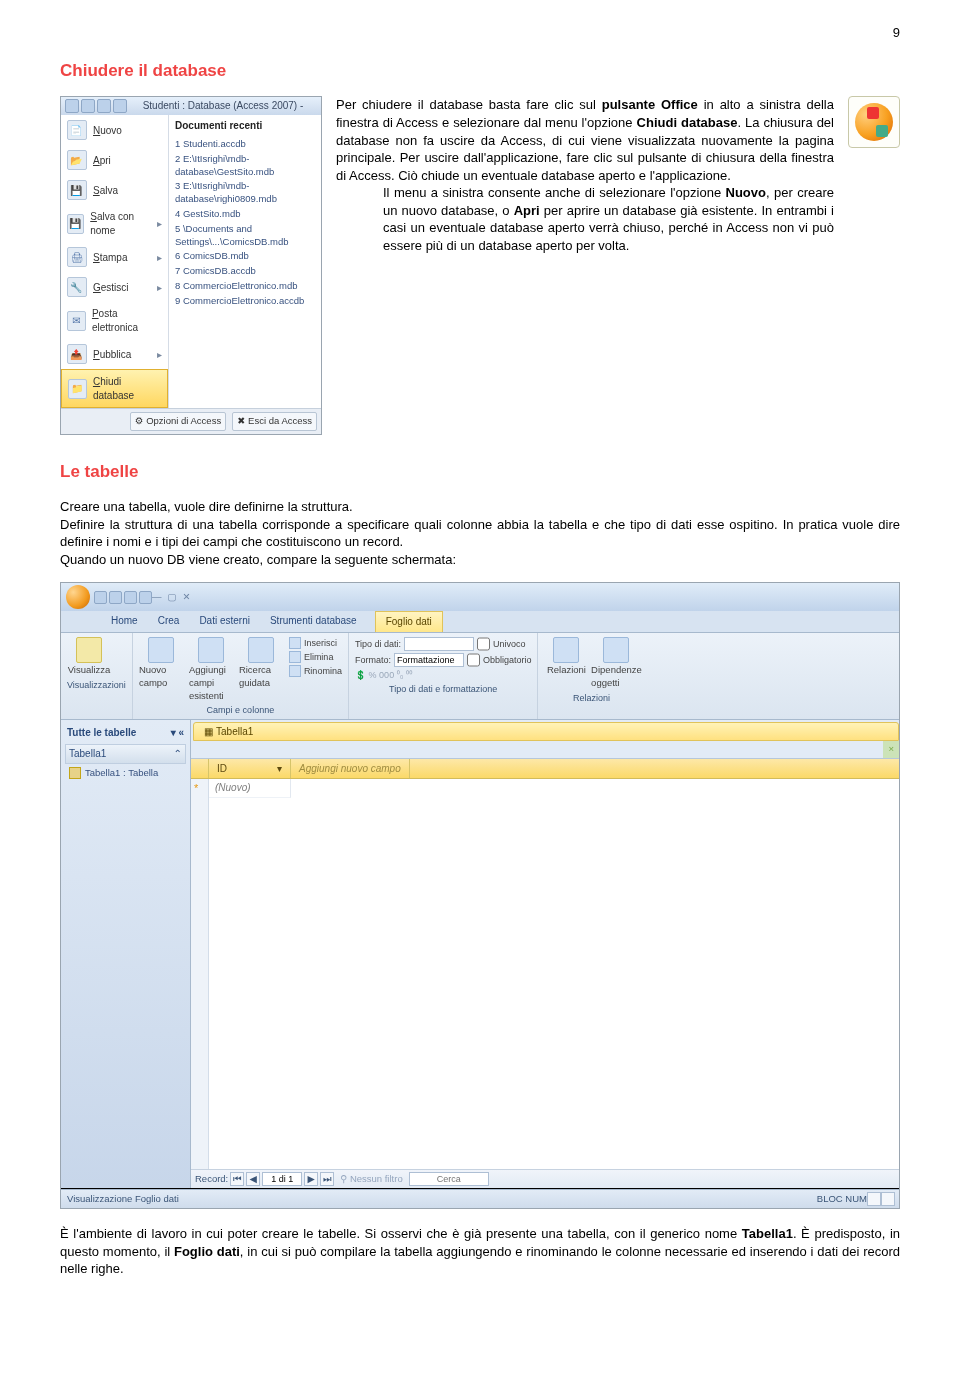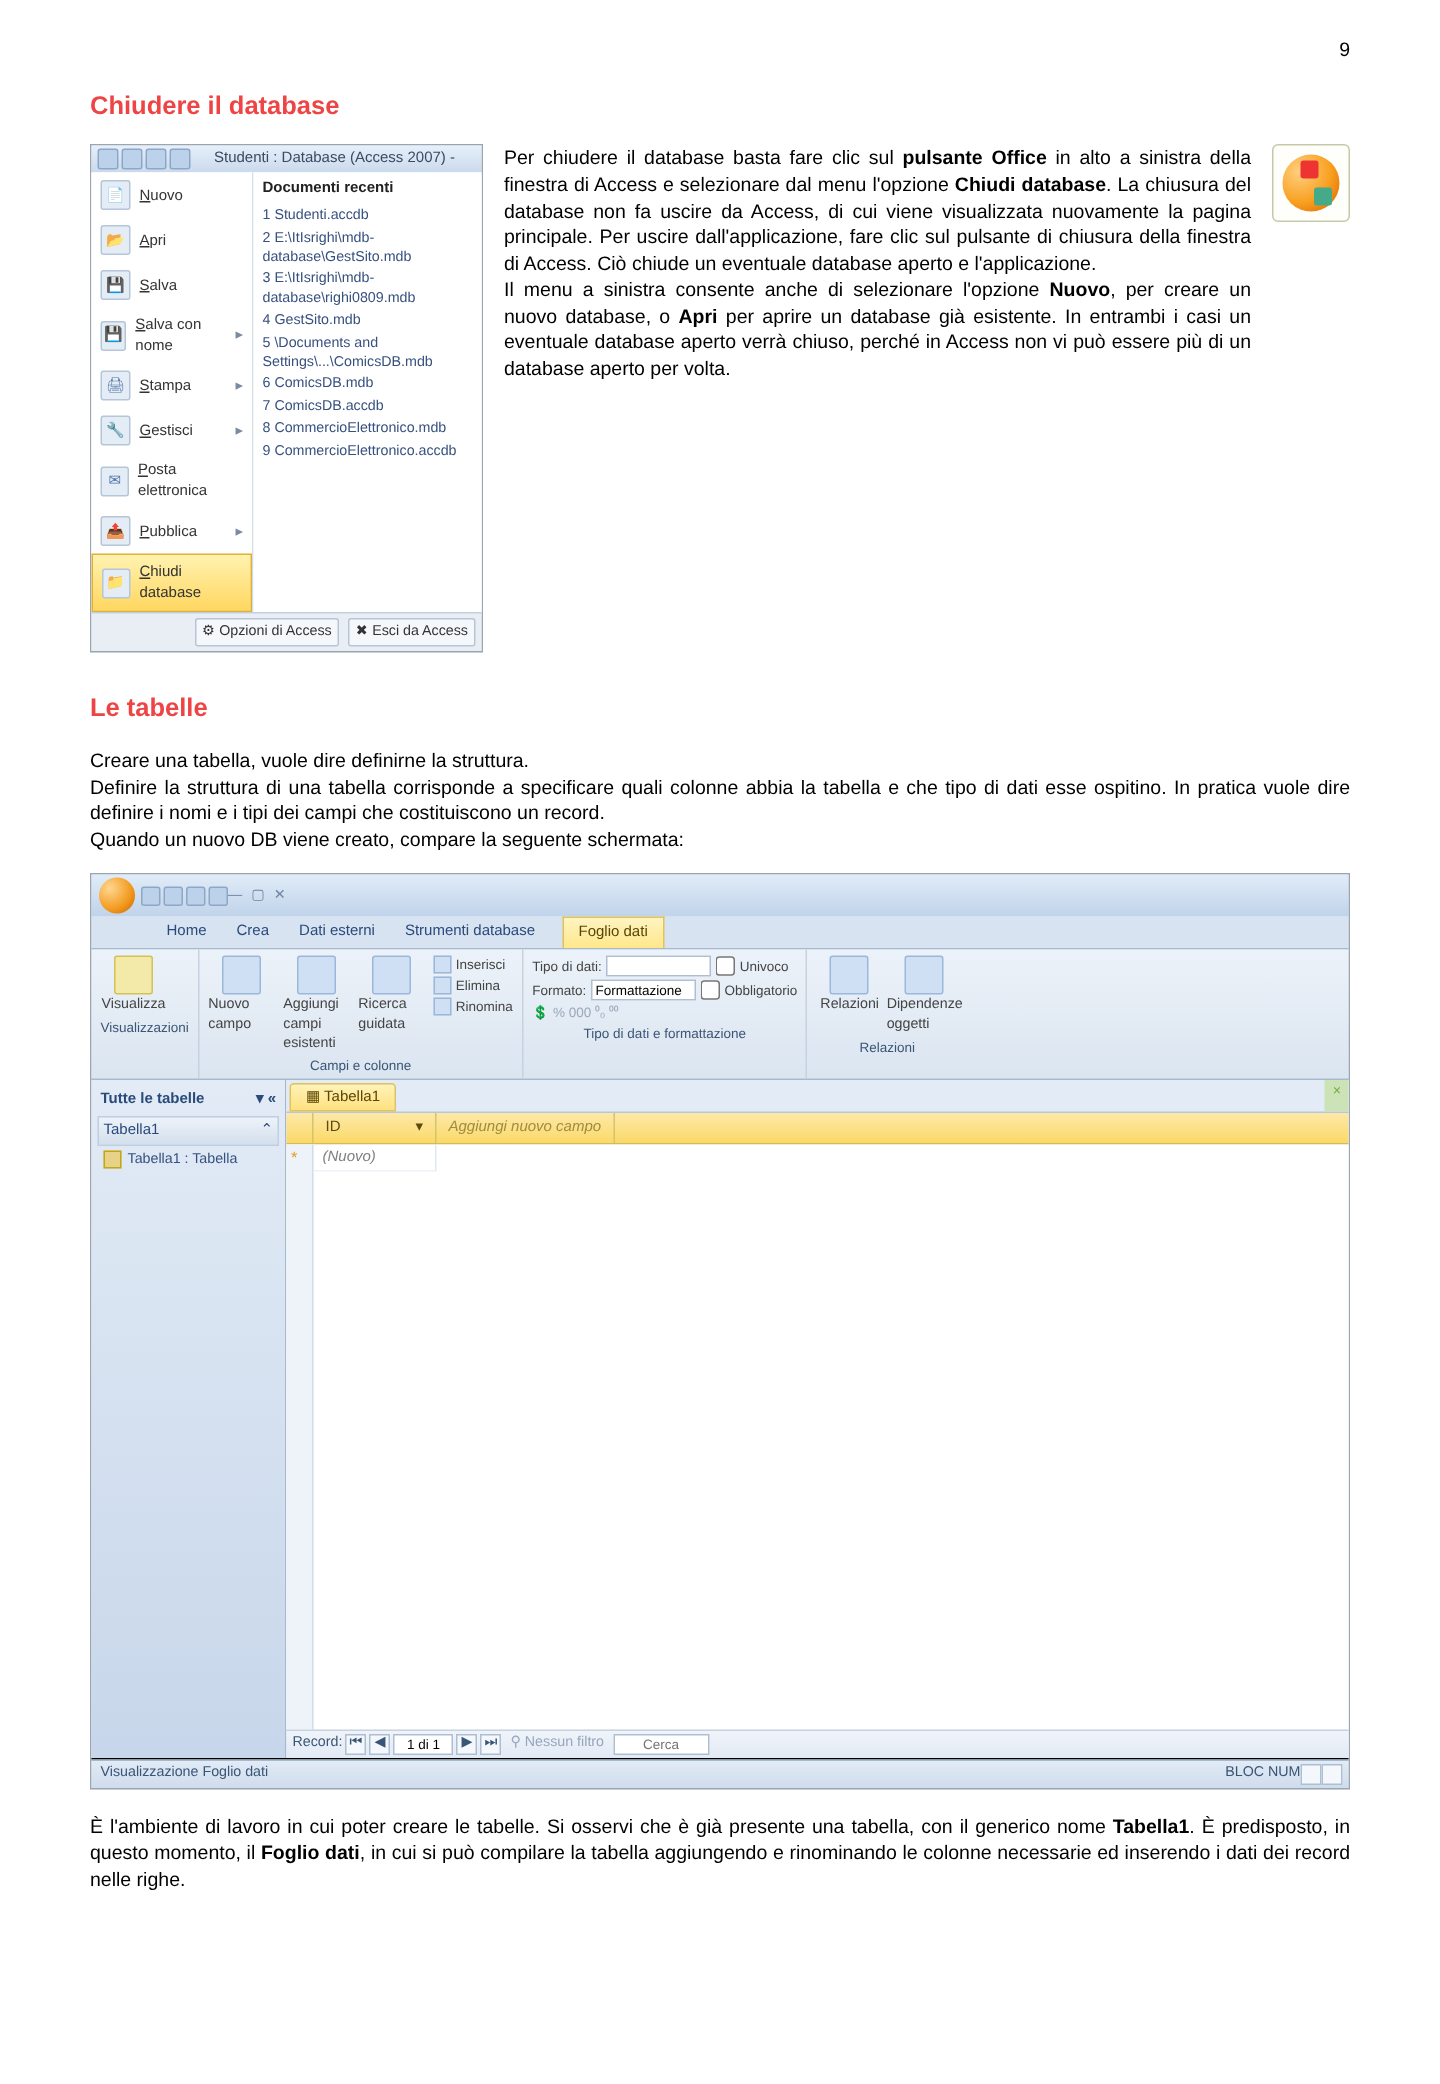--- a/index.html
+++ b/index.html
@@ -88,21 +88,21 @@
   .rgrp .sm .sicn{width:12px;height:12px;background:#cfe0f4;border:1px solid #9bb8da;}
   .rgrp .lbl { text-align:center; font-size:9px; color:#3b5577; margin-top:2px; }
   .rgrp input,.rgrp select{font-size:9px;height:14px;border:1px solid #aebfd4;background:#fff;padding:0 2px;}
   .as-nav { display:flex; background:#d7e3f1; border-bottom:1px solid #000000; }
   .as-nav-left { width:130px; background:linear-gradient(#e2ebf6,#c7d6ea); border-right:1px solid #a7b9cd; padding:4px; }
   .as-nav-left .hdr { display:flex;justify-content:space-between;align-items:center;font-size:10px;color:#2a4a7b;font-weight:bold;padding:2px; }
   .as-nav-left .grp { font-size:10px; color:#2a4a7b; margin-top:3px; padding:2px 3px; display:flex;justify-content:space-between; background:linear-gradient(#edf3fa,#d3dfec); border:1px solid #bfcee0;}
   .as-nav-left .itm { display:flex;align-items:center;gap:4px;font-size:9.5px;padding:3px 4px;color:#37517f; }
   .as-nav-left .itm .ticn{width:12px;height:12px;background:#e7d288;border:1px solid #c3a518;}
   .as-main { flex:1; display:flex; flex-direction:column; background:#f5f8fb; }
-  .as-tabrow { display:flex; background:#e2ebf6; border-bottom:1px solid #b6c7da; }
+  .as-tabrow { display:flex; background:#e2ebf6; border-bottom:1px solid #b6c7da;flex-direction:column; }
   .as-tabrow .dtab { background:linear-gradient(#fff3b8,#ffe180); border:1px solid #e0c35a; padding:2px 10px; font-size:10px; color:#5a4600; margin:2px 0 0 2px; border-radius:3px 3px 0 0; }
   .as-tabrow .x { margin-left:auto; padding:2px 5px; color:#7a4; cursor:pointer; background:#cce3b8; }
   .as-cols { display:flex; background:linear-gradient(#fde8a8,#fbd968); font-size:10px; border-bottom:1px solid #d1bb5c; }
   .as-cols .c { padding:3px 8px; border-right:1px solid #d6c46a; color:#5d4a10; }
   .as-cols .c.muted { color:#9f8c40; font-style:italic; }
   .as-datasheet { height:390px; background:#fff; display:flex; }
   .as-datasheet .rowhead { width:18px; background:#eef3f9; border-right:1px solid #d3dde9; }
   .as-datasheet .rowhead .star { padding:2px 3px; color:#e79b18; font-size:11px; }
   .as-datasheet .cells { flex:1; }
   .as-datasheet .idcell { width:82px; padding:2px 6px; border-right:1px solid #e2e8f0; color:#808080; font-style:italic; font-size:10px; border-bottom:1px solid #eef2f7;}
@@ -200,21 +200,21 @@
           <span>Esci da Access</span>
         </div>
       </div>
     </div>
   </div>
 
   <div class="text-col">
     <p>
       <span>Per chiudere il database basta fare clic sul </span><b>pulsante Office</b><span> in alto a sinistra della finestra di Access e selezionare dal menu l'opzione </span><b>Chiudi database</b><span>. La chiusura del database non fa uscire da Access, di cui viene visualizzata nuovamente la pagina principale. Per uscire dall'applicazione, fare clic sul pulsante di chiusura della finestra di Access. Ciò chiude un eventuale database aperto e l'applicazione.</span>
     </p>
-    <p style="margin-top:0;">
+    <p style="margin-top:0;margin-left:47px;">
       <span>Il menu a sinistra consente anche di selezionare l'opzione </span><b>Nuovo</b><span>, per creare un nuovo database, o </span><b>Apri</b><span> per aprire un database già esistente. In entrambi i casi un eventuale database aperto verrà chiuso, perché in Access non vi può essere più di un database aperto per volta.</span>
     </p>
   </div>
 
   <div class="icon-col">
     <div class="office-logo">
         <div class="ball"></div>
       </div>
   </div>
 </div>
@@ -361,21 +361,21 @@
       <div class="as-status" style="background:linear-gradient(#f0f4fa,#e2eaf4);border-top:1px solid #c6d2e0;">
         <div style="flex:0 0 0;"></div>
         <div class="recnav">
           <span>Record:</span>
           <div class="nbtn">⏮</div>
           <div class="nbtn">◀</div>
           <input value="1 di 1" style="">
           <div class="nbtn">▶</div>
           <div class="nbtn">⏭</div>
           <span style="color:#95a6be;margin-left:4px;">⚲ <span>Nessun filtro</span></span>
-          <input style="width: 64px; margin-left: 4px;" placeholder="Cerca">
+          <input style="width: 80px; margin-left: 4px;" placeholder="Cerca">
         </div>
       </div>
     </div>
   </div>
   <div class="as-status">
     <div class="left">Visualizzazione Foglio dati</div>
     <div class="right">
       <span>BLOC NUM</span>
       <div class="vbtn"></div>
       <div class="vbtn"></div>

